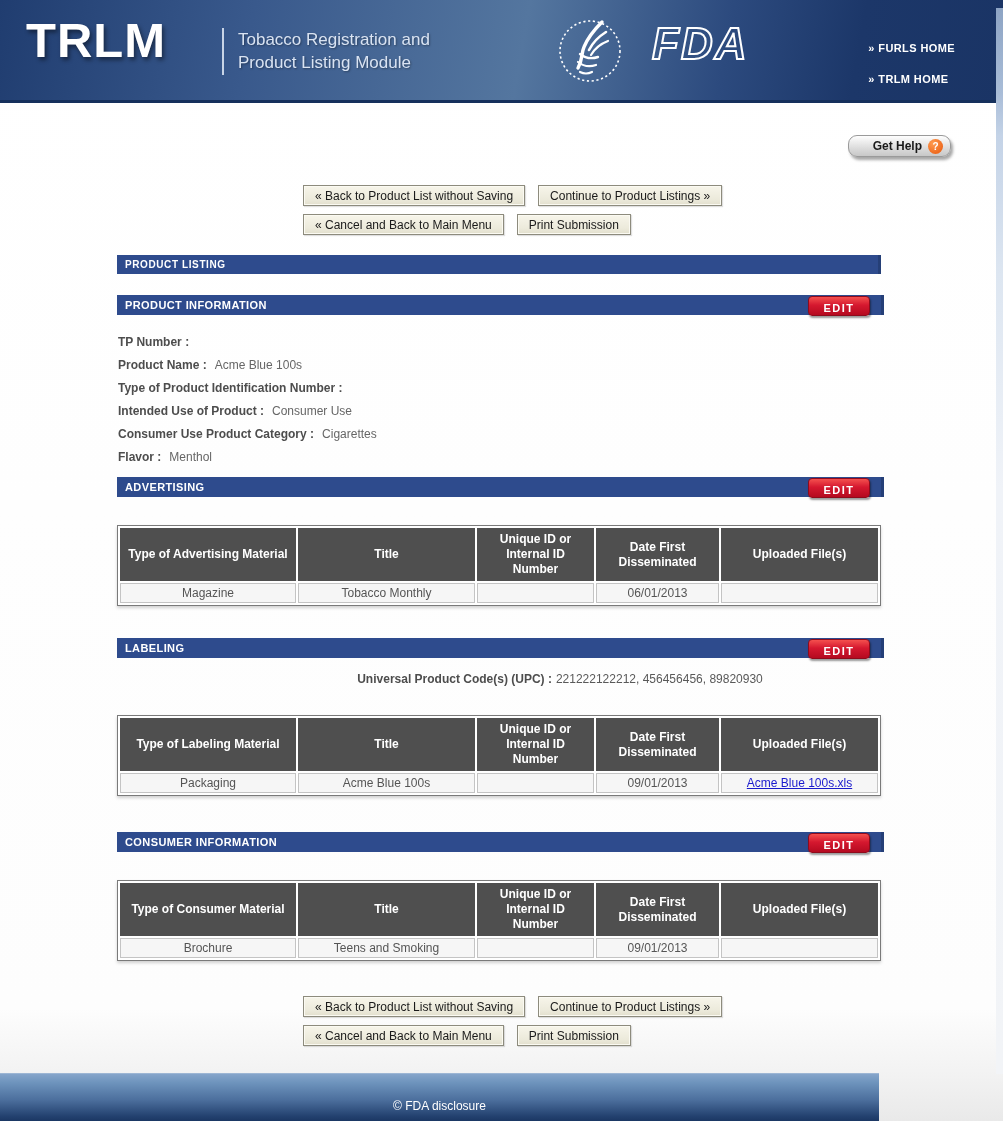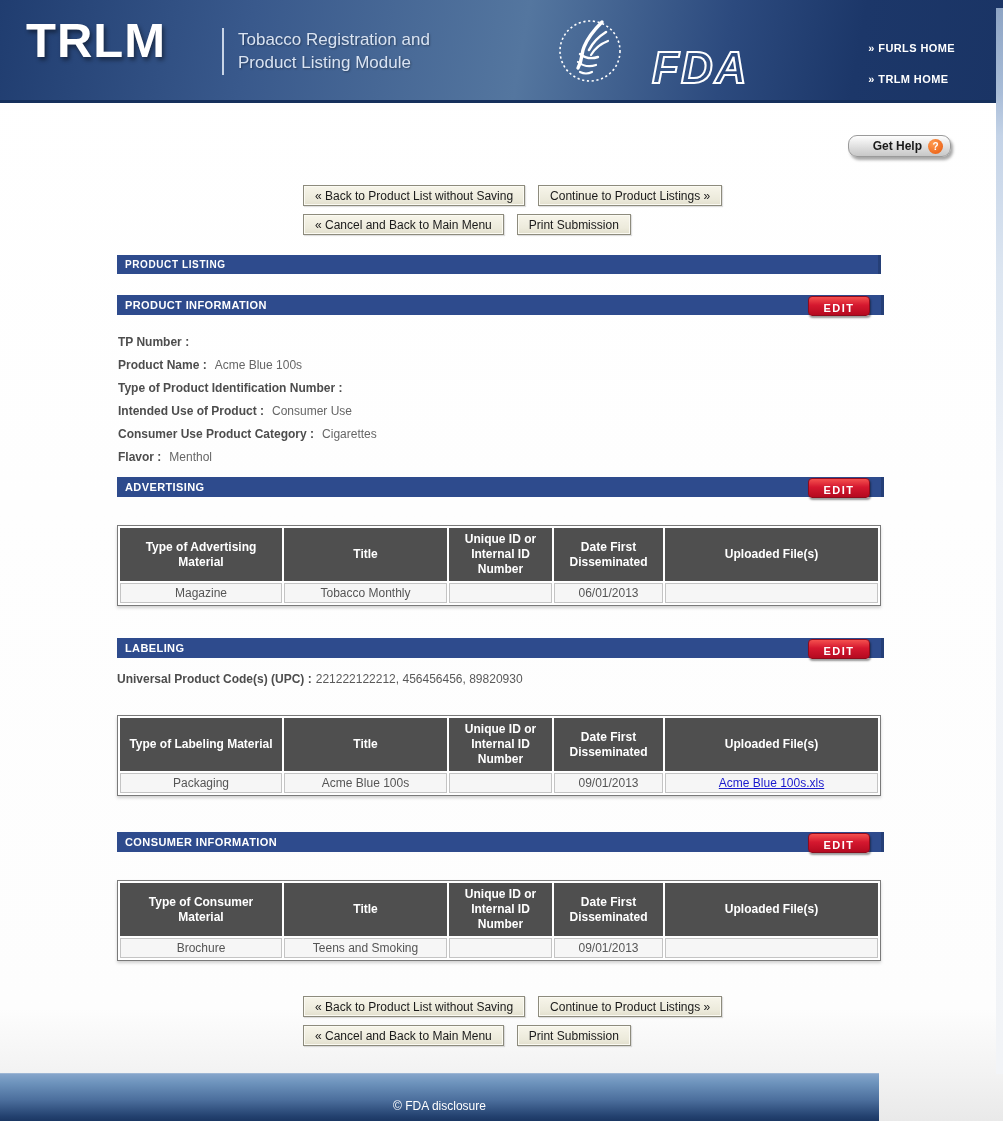--- a/index.html
+++ b/index.html
@@ -10,21 +10,21 @@
   
   .header{position:relative;width:1003px;height:100px;
     background:linear-gradient(100deg,#203d70 0%,#39598c 25%,#54769f 52%,#2c4a7e 72%,#1c3769 85%,#1a3465 100%);
     border-bottom:3px solid #15305c;}
   .trlm-logo{position:absolute;left:26px;top:12px;font-size:49px;font-weight:bold;color:#fff;
     letter-spacing:1px;text-shadow:2px 3px 4px rgba(0,0,0,0.45);}
   .header-divider{position:absolute;left:222px;top:28px;width:2px;height:47px;background:#c8d4e6;}
   .tagline{position:absolute;left:238px;top:28px;font-size:17px;line-height:23px;color:#d9e3f2;
     text-shadow:1px 1px 2px rgba(0,0,0,0.35);}
   .hhs-seal{position:absolute;left:550px;top:10px;}
-  .fda-logo{position:absolute;left:650px;top:44px;}
+  .fda-logo{position:absolute;left:650px;top:20px;}
   .header-links{position:absolute;right:48px;top:42px;text-align:left;}
   .header-link{display:block;color:#ffffff;font-size:11px;font-weight:bold;letter-spacing:0.4px;
     margin-bottom:19px;text-decoration:none;cursor:pointer;}
 
   
   .right-strip{position:absolute;right:0;top:8px;width:7px;height:1066px;
     background:linear-gradient(to bottom,#8da4c4 0%,#a9bdd8 8%,#c4d3e7 12%,#dde6f1 25%,#f0f3f8 45%,#f2f4f7 100%);}
 
   
   .gethelp{position:absolute;top:135px;right:52px;height:20px;padding:0 7px 0 24px;
@@ -56,31 +56,31 @@
     border:1px solid #8f0b1c;color:#fff;font-size:11px;font-weight:bold;letter-spacing:1.5px;
     text-align:center;line-height:20px;cursor:pointer;box-shadow:1px 2px 2px rgba(0,0,0,0.4);}
 
   
   .fields{margin:16px 0 0 118px;}
   .field-row{height:23px;line-height:23px;font-size:12px;}
   .field-label{font-weight:bold;color:#4d4d4d;}
   .field-value{color:#666;margin-left:8px;}
 
   
-  .upc-line{margin:14px 0 0 117px;font-size:12px;height:15px;line-height:15px;}
+  .upc-line{margin:14px 0 0 117px;font-size:12px;height:15px;line-height:15px;text-align:center;}
   .upc-label{font-weight:bold;color:#4d4d4d;}
   .upc-value{color:#595959;margin-left:4px;}
 
   
   table.data-table{width:764px;margin:28px 0 0 117px;border-collapse:separate;border-spacing:2px;
     background:#fff;border:1px solid #7a7a7a;box-shadow:0 2px 3px rgba(0,0,0,0.18);}
   table.data-table th{background:#4f4f4f;color:#fff;font-size:12px;font-weight:bold;
     padding:4px 6px;text-align:center;vertical-align:middle;line-height:15px;}
   table.data-table td{background:#f6f6f6;border:1px solid #c4c4c4;color:#555;font-size:12px;
-    text-align:center;padding:1px 4px;height:16px;}
+    text-align:center;padding:1px 12px;height:16px;}
   table.data-table td a{color:#1a1acd;text-decoration:underline;cursor:pointer;}
   .col-1{width:150px;}.col-2{width:151px;}.col-3{width:91px;}.col-4{width:97px;}.col-5{width:auto;}
   .mt32{margin-top:32px;} .mt14{margin-top:14px;} .mt36{margin-top:36px;} .mt21{margin-top:21px;} .mt8{margin-top:8px;}
 
   
   .footer{position:absolute;left:0;bottom:0;width:879px;height:47px;
     background:linear-gradient(to bottom,#86a5ca 0%,#6e94bd 18%,#4c6f9d 55%,#23416f 90%,#1b3763 100%);
     border-top:1px solid #9db6d4;}
   .footer-text{position:absolute;left:0;right:0;bottom:8px;text-align:center;color:#fff;font-size:12px;}
 </style>

